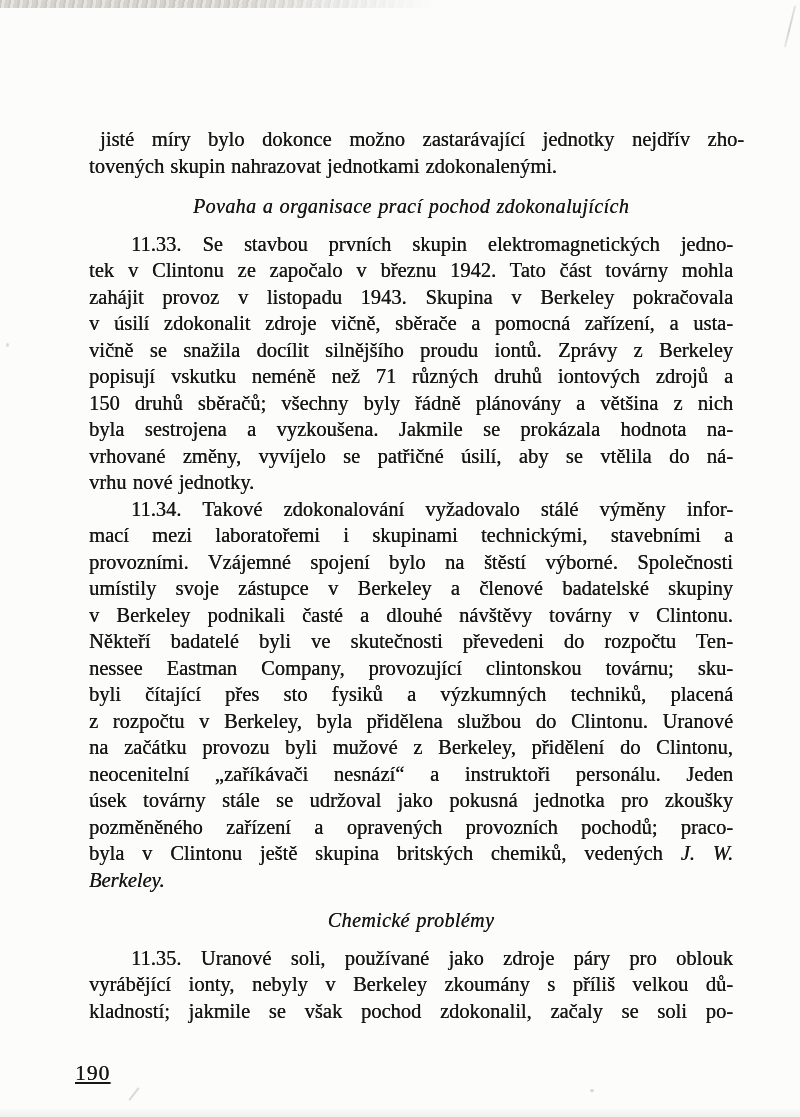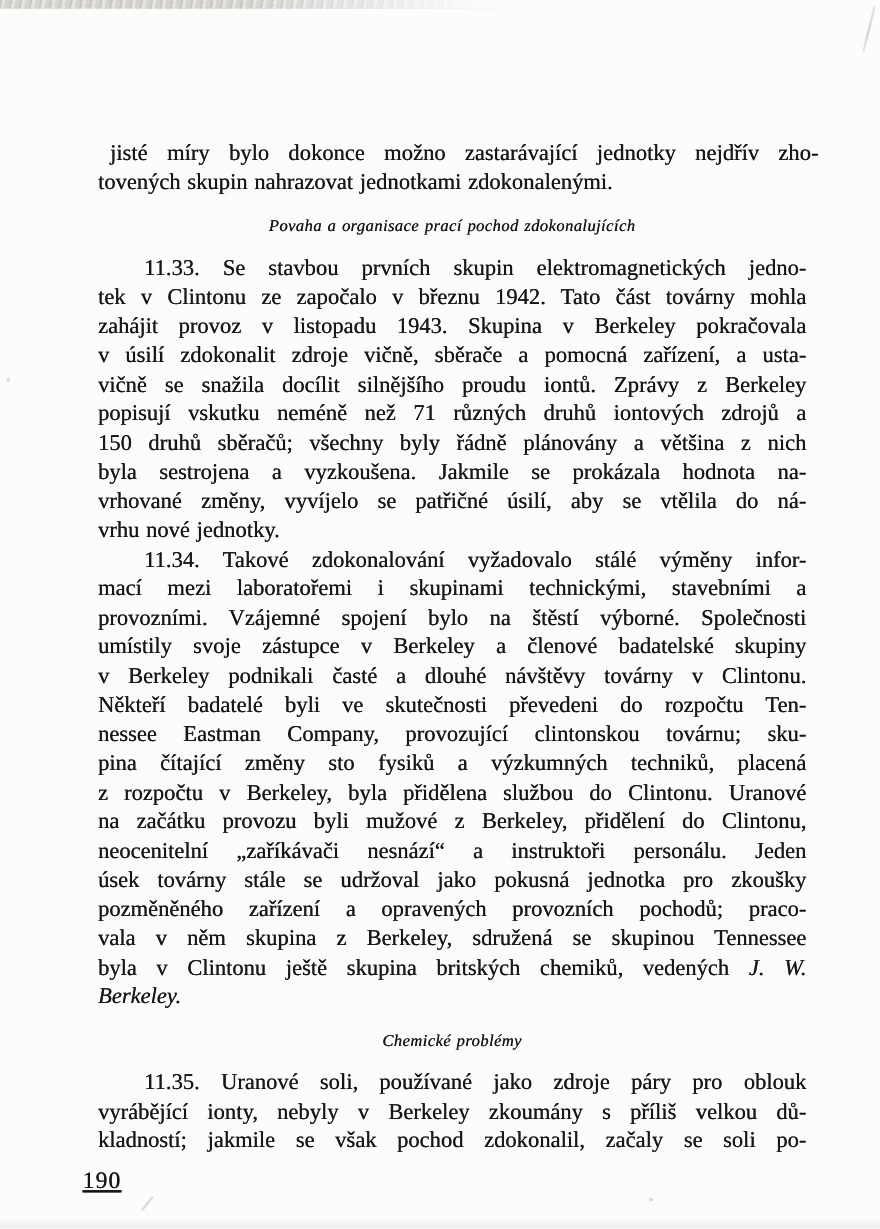--- a/index.html
+++ b/index.html
@@ -17,21 +17,21 @@
   }
   .para{margin:0;padding:0;}
   .line{
     text-align:justify;text-align-last:justify;
   }
   .line.lastline{text-align-last:left;}
   .line.indent{text-indent:42px;}
   
   .para:first-child .line:first-child{transform:translateX(11px);margin-top:44px;}
   .heading{
-    text-align:center;font-style:italic;font-size:15px;
+    text-align:center;font-style:italic;font-size:20px;
     margin:14px 0 11px 0;letter-spacing:0.4px;
   }
   .it{font-style:italic;}
   
   .page-number{
     position:absolute;left:75px;top:1061px;
     font-size:21.5px;letter-spacing:1px;
     text-shadow:0.25px 0 0 currentColor;
     text-decoration:underline;
   }
@@ -95,27 +95,26 @@
       <div class="line lastline"><span>vrhu nové jednotky.</span></div>
     </div>
     <div class="para">
       <div class="line indent"><span>11.34. Takové zdokonalování vyžadovalo stálé výměny infor-</span></div>
       <div class="line"><span>mací mezi laboratořemi i skupinami technickými, stavebními a</span></div>
       <div class="line"><span>provozními. Vzájemné spojení bylo na štěstí výborné. Společnosti</span></div>
       <div class="line"><span>umístily svoje zástupce v Berkeley a členové badatelské skupiny</span></div>
       <div class="line"><span>v Berkeley podnikali časté a dlouhé návštěvy továrny v Clintonu.</span></div>
       <div class="line"><span>Někteří badatelé byli ve skutečnosti převedeni do rozpočtu Ten-</span></div>
       <div class="line"><span>nessee Eastman Company, provozující clintonskou továrnu; sku-</span></div>
-      <div class="line"><span>pina čítající změny sto fysiků a výzkumných techniků, placená</span></div>
+      <div class="line"><span>byli čítající přes sto fysiků a výzkumných techniků, placená</span></div>
       <div class="line"><span>z rozpočtu v Berkeley, byla přidělena službou do Clintonu. Uranové</span></div>
       <div class="line"><span>na začátku provozu byli mužové z Berkeley, přidělení do Clintonu,</span></div>
       <div class="line"><span>neocenitelní „zaříkávači nesnází“ a instruktoři personálu. Jeden</span></div>
       <div class="line"><span>úsek továrny stále se udržoval jako pokusná jednotka pro zkoušky</span></div>
       <div class="line"><span>pozměněného zařízení a opravených provozních pochodů; praco-</span></div>
-      <div class="line"><span>vala v něm skupina z Berkeley, sdružená se skupinou Tennessee</span></div>
       <div class="line"><span>byla v Clintonu ještě skupina britských chemiků, vedených </span><span class="it">J. W.</span></div>
       <div class="line lastline"><span class="it">Berkeley.</span></div>
     </div>
     <div class="heading">Chemické problémy</div>
     <div class="para">
       <div class="line indent"><span>11.35. Uranové soli, používané jako zdroje páry pro oblouk</span></div>
       <div class="line"><span>vyrábějící ionty, nebyly v Berkeley zkoumány s příliš velkou dů-</span></div>
       <div class="line"><span>kladností; jakmile se však pochod zdokonalil, začaly se soli po-</span></div>
     </div>
   </main>

